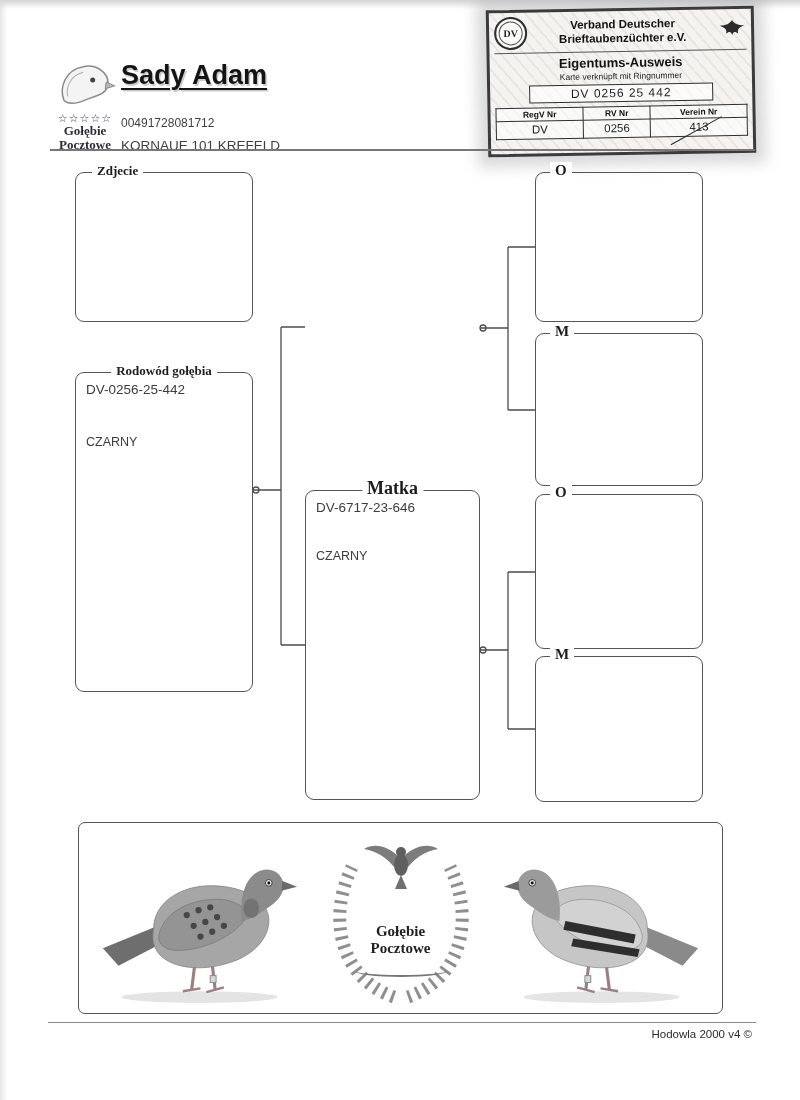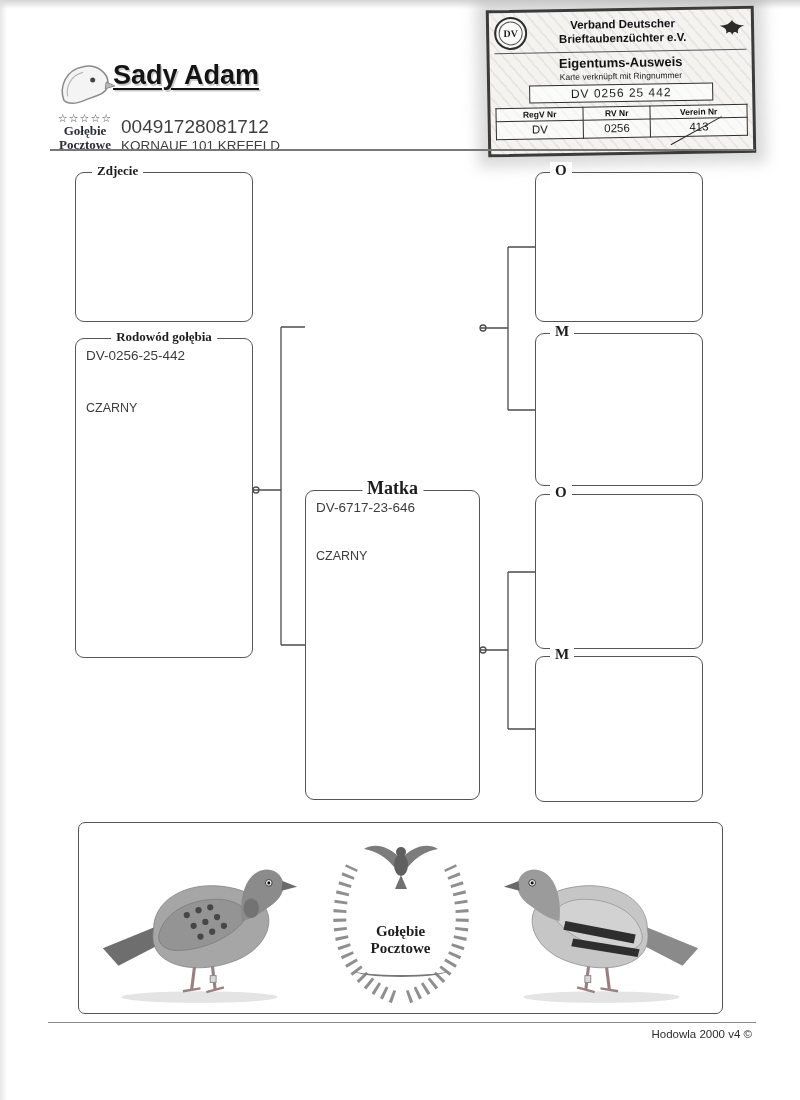--- a/index.html
+++ b/index.html
@@ -33,25 +33,25 @@
   .stamp-table td { border:1px solid #2f2f2f; text-align:center; }
   .stamp-table .hd { font-size:8.5px; font-weight:bold; padding:1px 0; color:#111; }
   .stamp-table .vl { font-size:11.5px; padding:2px 0 3px 0; color:#1d1d1d; }
   .stamp-slash { position:absolute; left:180px; bottom:6px; width:58px; border-top:1.8px solid #2a2a2a;
     transform:rotate(-28deg); transform-origin:left bottom; }
 
   
   .logo { position:absolute; left:50px; top:58px; width:70px; text-align:center; }
   .logo-stars { font-size:11px; letter-spacing:1px; color:#4a4a5a; line-height:1; margin-top:1px; }
   .logo-caption { font-family:"Liberation Serif", serif; font-weight:bold; font-size:13px; color:#2c2c3a; line-height:1.05; }
-  .owner-name { position:absolute; left:113px; top:60px; font-size:27px; font-weight:bold; color:#141414;
+  .owner-name { position:absolute; left:121px; top:60px; font-size:27px; font-weight:bold; color:#141414;
     text-decoration:underline; text-underline-offset:4px; text-decoration-thickness:2px;
     text-shadow:1.5px 1.5px 0 rgba(140,140,140,.45); }
   .owner-address { position:absolute; left:121px; top:98px; font-size:13.5px; color:#3f3f3f;margin-top:40px; }
-  .owner-phone { position:absolute; left:121px; top:116px; font-size:19px; color:#3f3f3f; }
+  .owner-phone { position:absolute; left:121px; top:116px; font-size:12px; color:#3f3f3f; }
   .header-rule { position:absolute; left:50px; top:149px; width:705px; height:1.5px; background:#777; }
 
   
   .pbox { position:absolute; border:1.4px solid #555; border-radius:9px; background:transparent; }
   .pbox-label { position:absolute; top:-10px; left:16px; background:#fff; padding:0 5px;
     font-family:"Liberation Serif", serif; font-weight:bold; font-size:13px; color:#1d1d1d; white-space:nowrap;text-align:right; }
   .pbox-label.center { left:50%; transform:translateX(-50%); }
   .pbox-label.big { font-size:18px; top:-13px; }
   .pbox-label.gp { font-size:15px; top:-11px; left:14px; }
   .ring-text { padding:9px 6px 0 10px; font-size:13.5px; color:#3c3c3c; }
@@ -142,21 +142,21 @@
       <circle cx="256" cy="490" r="3"></circle>
       <circle cx="483" cy="328" r="3"></circle>
       <circle cx="483" cy="650" r="3"></circle>
     </g>
   </svg>
 
   <div class="pbox" style="left:75px; top:172px; width:178px; height:150px;">
     <span class="pbox-label">Zdjecie</span>
   </div>
 
-  <div class="pbox" style="left:75px; top:338px; width:178px; height:320px;">
+  <div class="pbox" style="left:75px; top:372px; width:178px; height:320px;">
     <span class="pbox-label center">Rodowód gołębia</span>
     <div class="ring-text">DV-0256-25-442</div>
     <div class="color-text" style="margin-top:38px;">CZARNY</div>
   </div>
 
 
 
   <div class="pbox" style="left:305px; top:490px; width:175px; height:310px;">
     <span class="pbox-label center big">Matka</span>
     <div class="ring-text">DV-6717-23-646</div>

